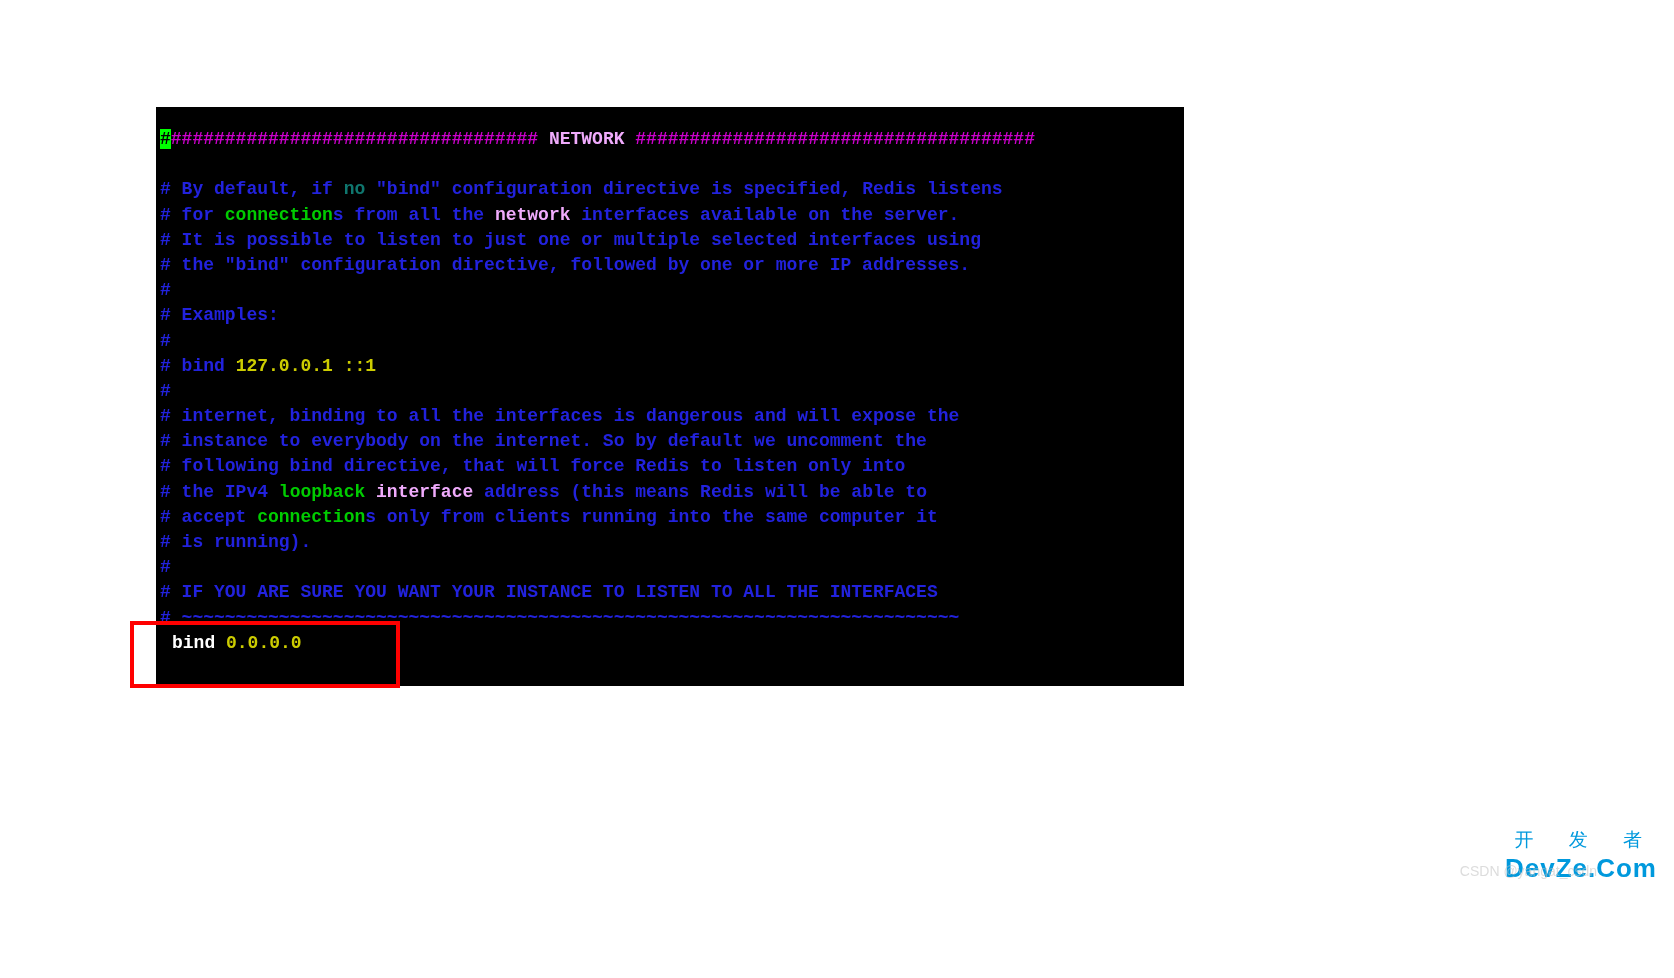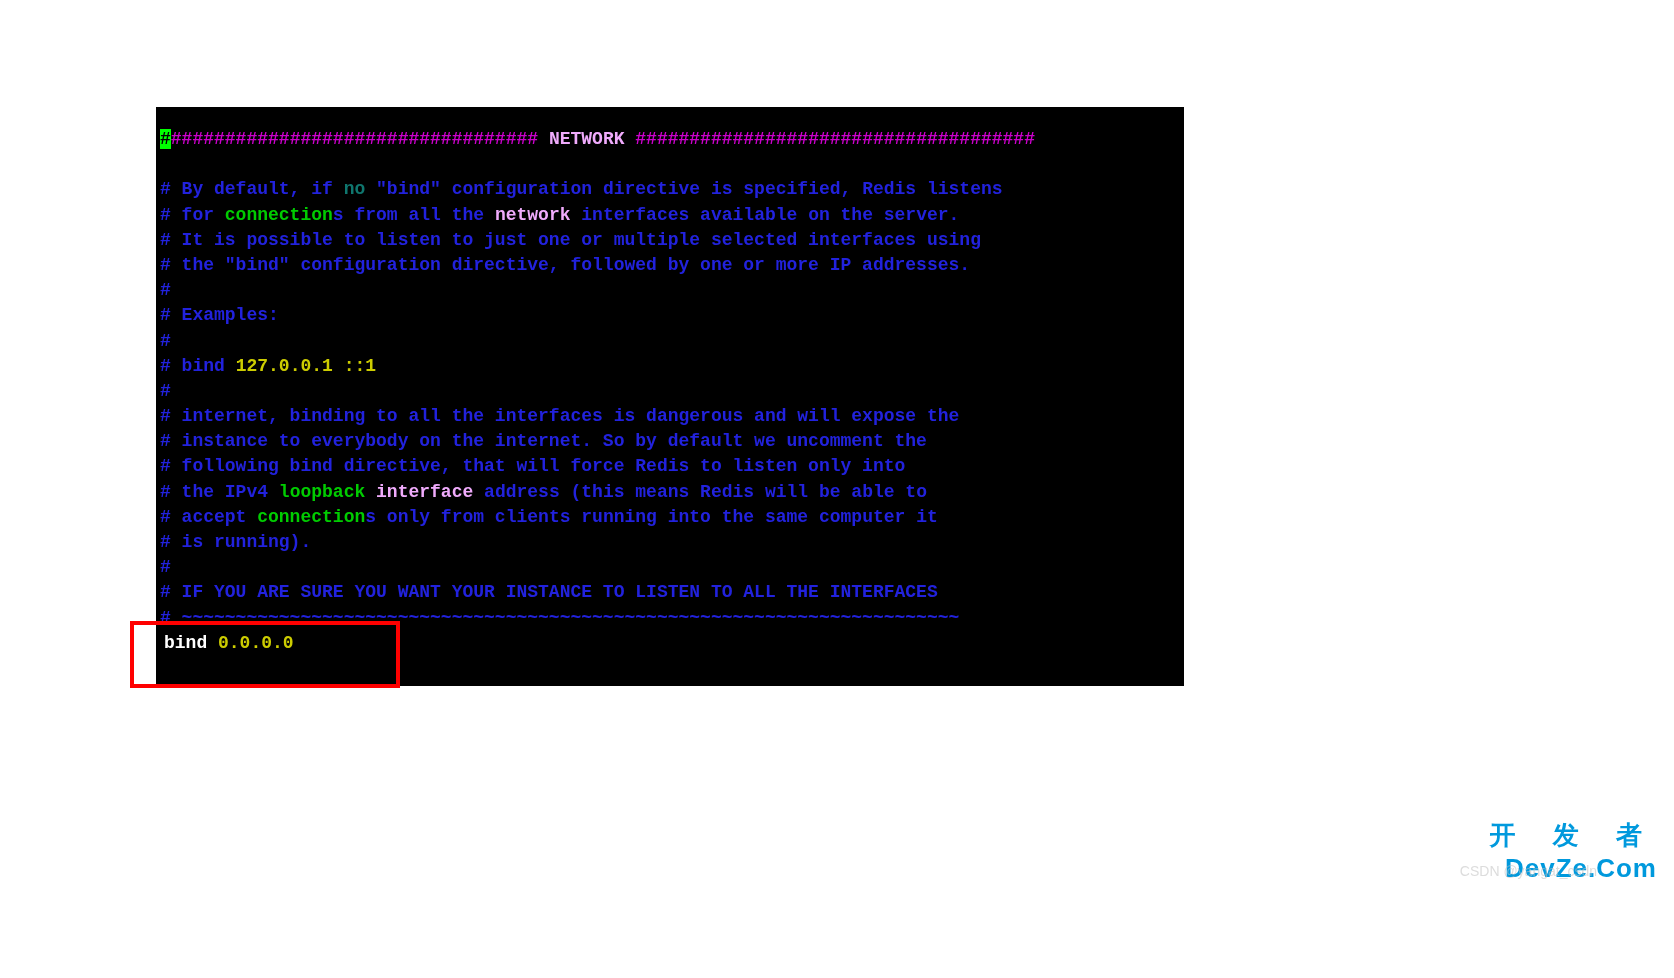--- a/index.html
+++ b/index.html
@@ -32,21 +32,21 @@
     .cursor-hash {
       background: #00ff00;
       color: #000000;
     }
     .magenta { color: #cc00cc; }
     .magenta-dark { color: #f0abfc; text-align: center; }
     .blue { color: #2222dd; }
     .red { color: #0f766e; }
     .green { color: #00cc00; }
     .yellow { color: #cccc00; }
-    .white { color: #ffffff; }
+    .white { color: #ffffff; margin-left: 8px; }
     .bind-highlight {
       position: absolute;
       left: -26px;
       bottom: -2px;
       width: 270px;
       height: 67px;
       border: 4px solid #ff0000;
       pointer-events: none;
     }
     .bind-line {
@@ -54,23 +54,23 @@
     }
     .watermark {
       position: fixed;
       right: 17px;
       bottom: 94px;
       text-align: right;
       font-family: Arial, sans-serif;
       color: #0099dd;
     }
     .watermark .cn {
-      font-size: 26px;
+      font-size: 19px;
       letter-spacing: 15px;
-      font-weight: bold;
+      font-weight: normal;
     }
     .watermark .en {
       font-size: 26px;
       font-weight: bold;
       letter-spacing: 1px;
     }
     .watermark .csdn {
       position: absolute;
       right: 60px;
       bottom: 5px;

